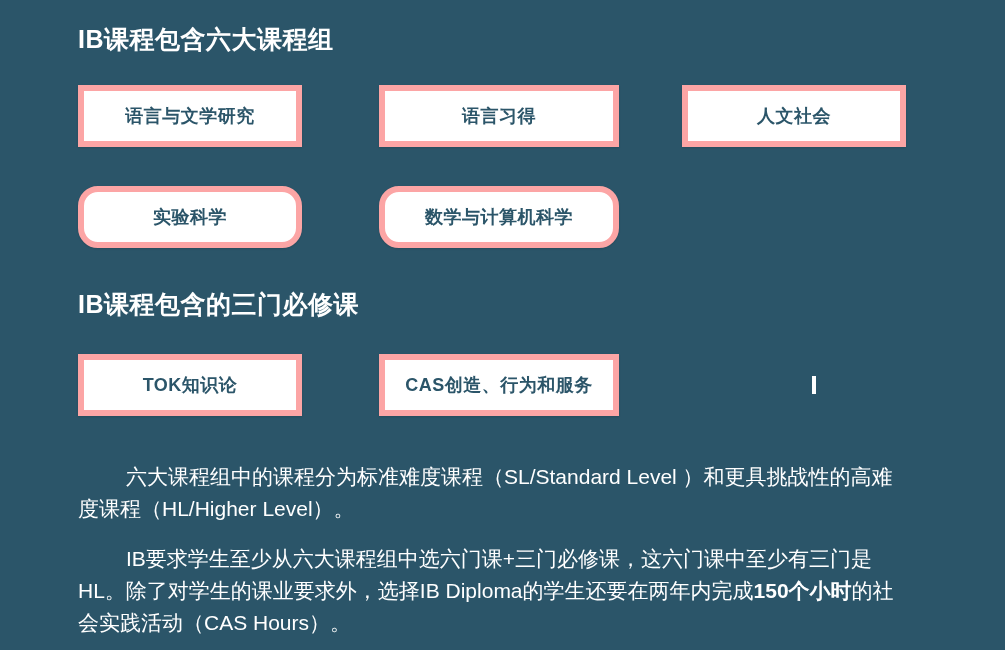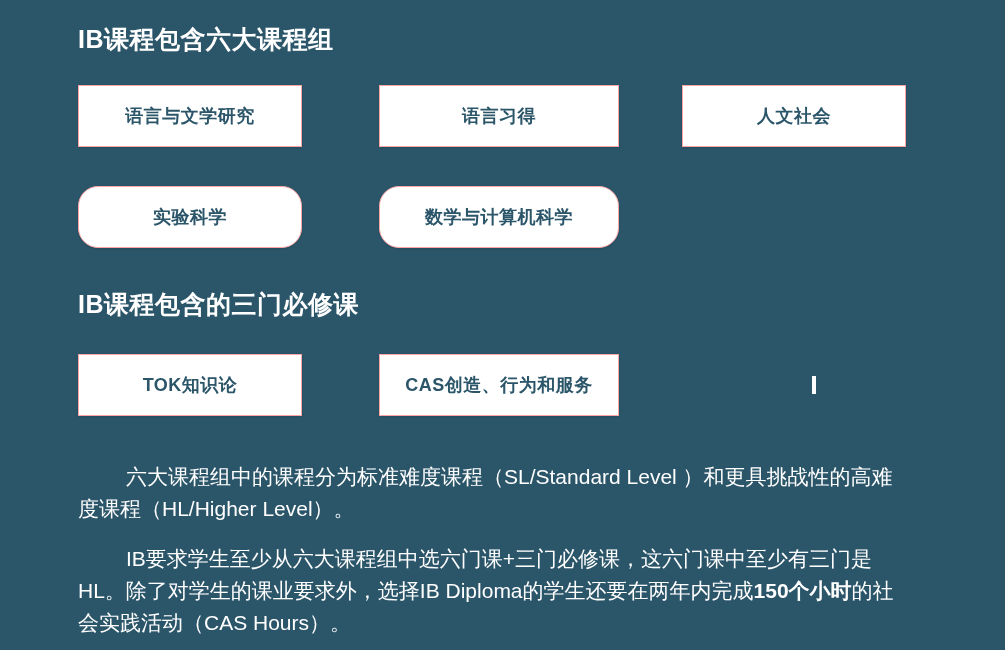--- a/index.html
+++ b/index.html
@@ -33,21 +33,21 @@
     letter-spacing: 0.5px;
     white-space: nowrap;
   }
   #heading-groups { top: 23px; }
   #heading-core { top: 288px; text-align: right; }
 
   .card {
     position: absolute;
     box-sizing: border-box;
     background: #ffffff;
-    border: 1px solid #fca5a5;
+    border: 6px solid #fca5a5;
     display: flex;
     align-items: center;
     justify-content: center;
     color: #2b5569;
     font-size: 18px;
     font-weight: bold;
     letter-spacing: 0.5px;
     box-shadow: 0 1px 2px rgba(0,0,0,0.12);
   }
 

